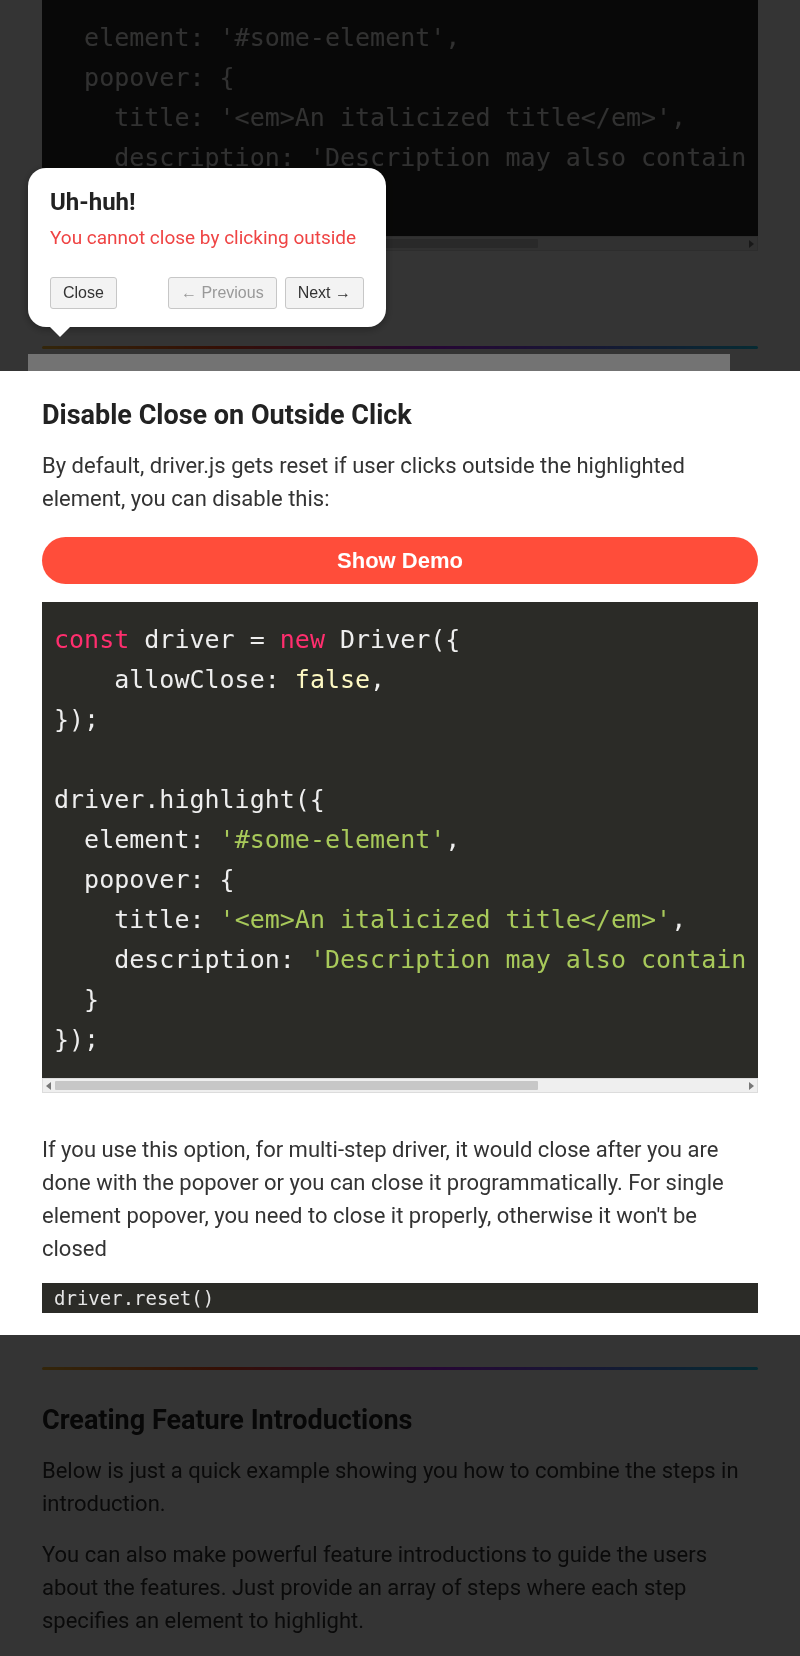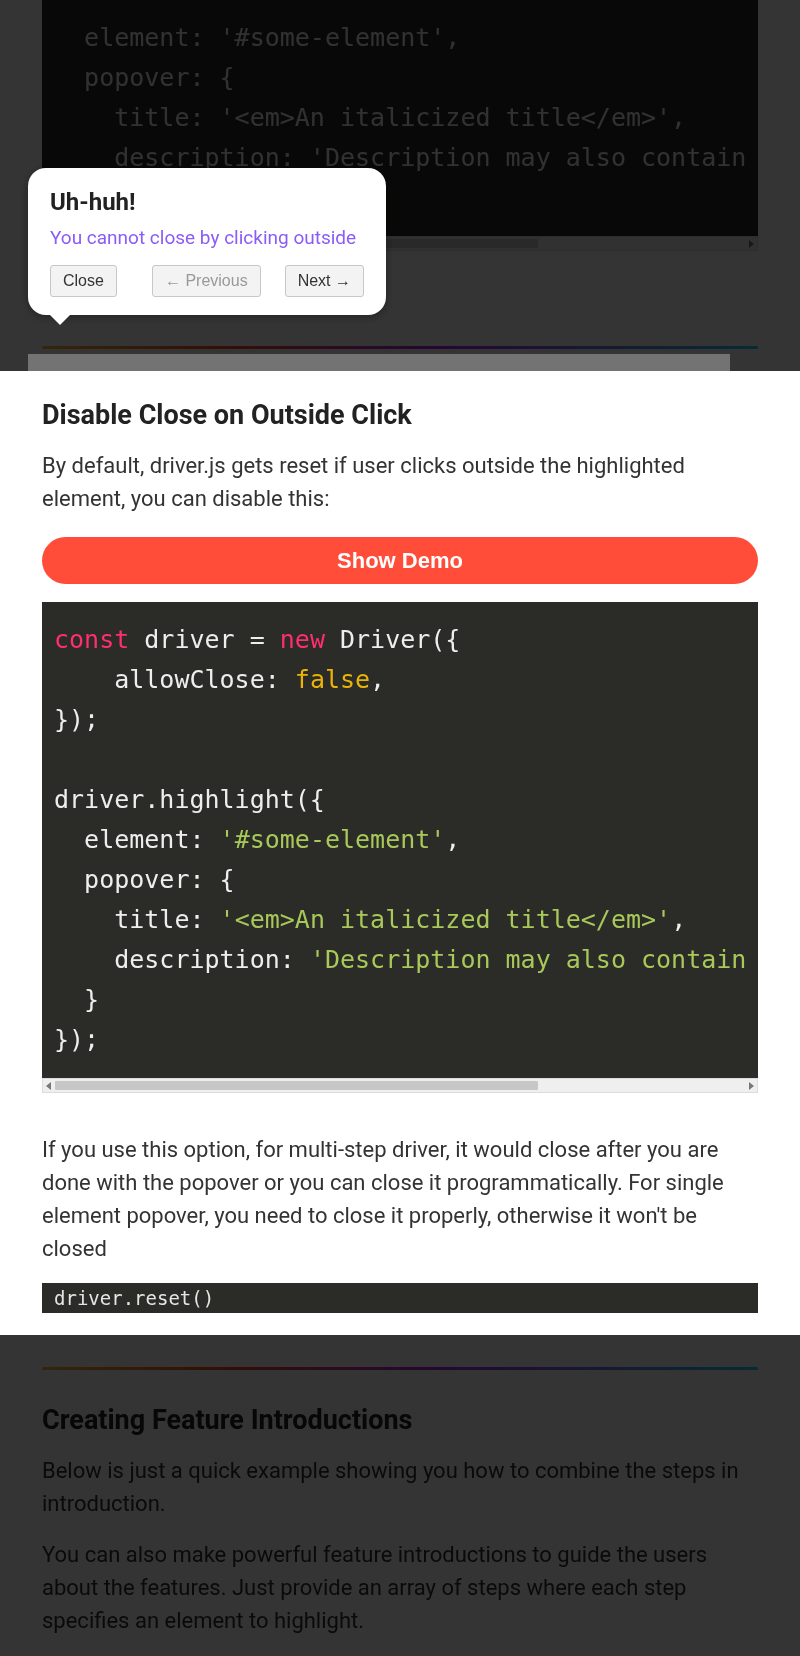--- a/index.html
+++ b/index.html
@@ -15,33 +15,33 @@
 .scrollbar-mock .arrow.right{border-left:5px solid #777}
 .scrollbar-mock .thumb{flex:1;margin:0 4px;height:9px;position:relative}
 .scrollbar-mock .thumb::before{content:"";position:absolute;left:0;top:0;bottom:0;width:70%;background:#c7c7c7;border-radius:1px}
 .plain-text{font-size:22px;line-height:1.5;margin:18px 0;color:#333}
 .popover-heading{color:#777}
 .gradient-rule{height:3px;background:linear-gradient(90deg,#f7b733 0%,#fc4a1a 25%,#b621fe 55%,#1fd1f9 100%);margin:22px 0;border-radius:2px}
 .highlight-card{position:relative;z-index:10;background:#fff;padding:28px 42px 22px;margin:0}
 h4{font-size:27px;font-weight:700;margin-bottom:16px}
 .demo-btn{display:block;width:100%;height:47px;border:none;border-radius:30px;background:#ff4d3a;color:#fff;font-size:22px;font-weight:700;cursor:pointer;margin:22px 0 18px}
 .kw{color:#ff2e6e}
-.lit{color:#eab308}
+.lit{color:#fef9c3}
 .str{color:#a8c95a}
 .highlight-card .code-block{margin-top:0}
 .small-code{background:#2b2b27;color:#e5e5e5;font-family:Menlo,Consolas,monospace;font-size:19px;padding:4px 12px;white-space:pre}
 h3{font-size:27px;font-weight:700;margin:0 0 16px}
 
 .popover{position:absolute;z-index:20;left:28px;top:168px;width:358px;background:#fff;border-radius:18px;box-shadow:0 2px 10px rgba(0,0,0,.35);padding:20px 22px 18px}
 .popover h5{font-size:24px;font-weight:700;margin-bottom:10px}
-.popover p{font-size:19px;color:#8b5cf6;margin-bottom:16px}
+.popover p{font-size:19px;color:#ef4444;margin-bottom:28px}
 .popover-footer{display:flex;justify-content:space-between;align-items:center}
 .pv-btn{border:1px solid #c7c7c7;background:#f3f3f3;border-radius:3px;padding:6px 12px;font-size:16px;cursor:pointer;color:#333}
 .pv-btn.disabled{color:#999}
-.btn-group{display:flex;gap:24px}
+.btn-group{display:flex;gap:8px}
 .popover::after{content:"";position:absolute;left:22px;bottom:-10px;width:0;height:0;border-left:10px solid transparent;border-right:10px solid transparent;border-top:10px solid #fff}
 .lower{position:relative}
 </style>
 </head>
 <body>
 
 <div class="page">
 
   <div class="section" style="padding-top:0;position:relative">
     <div class="code-wrap">

